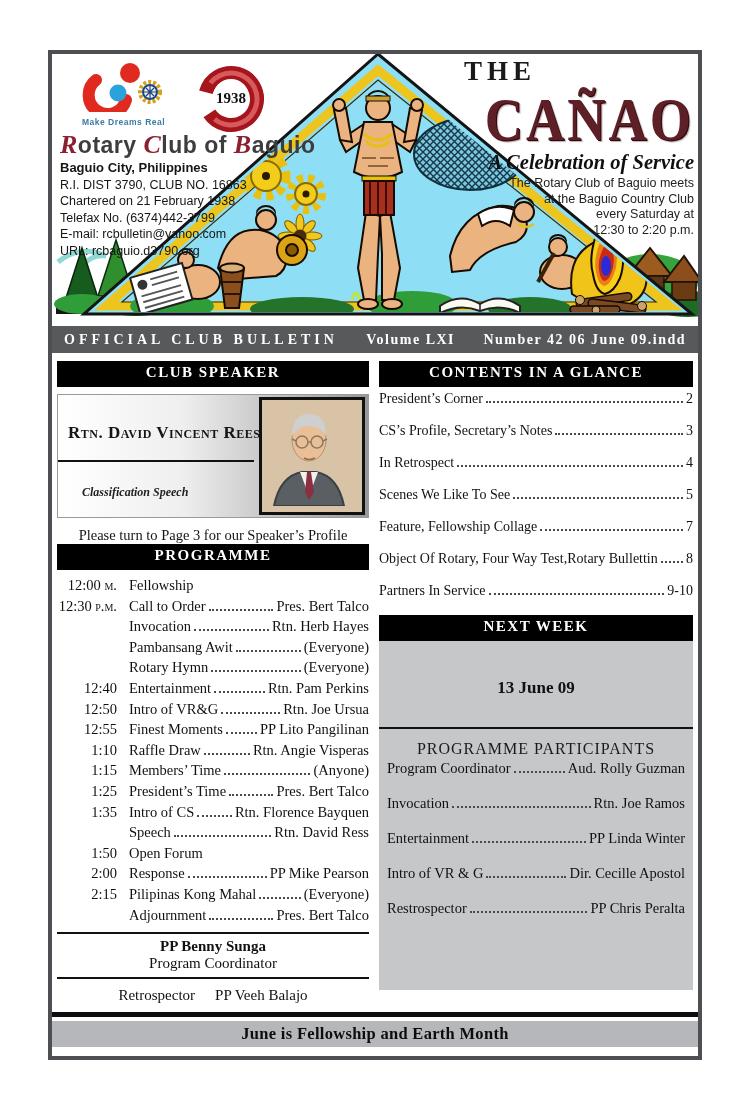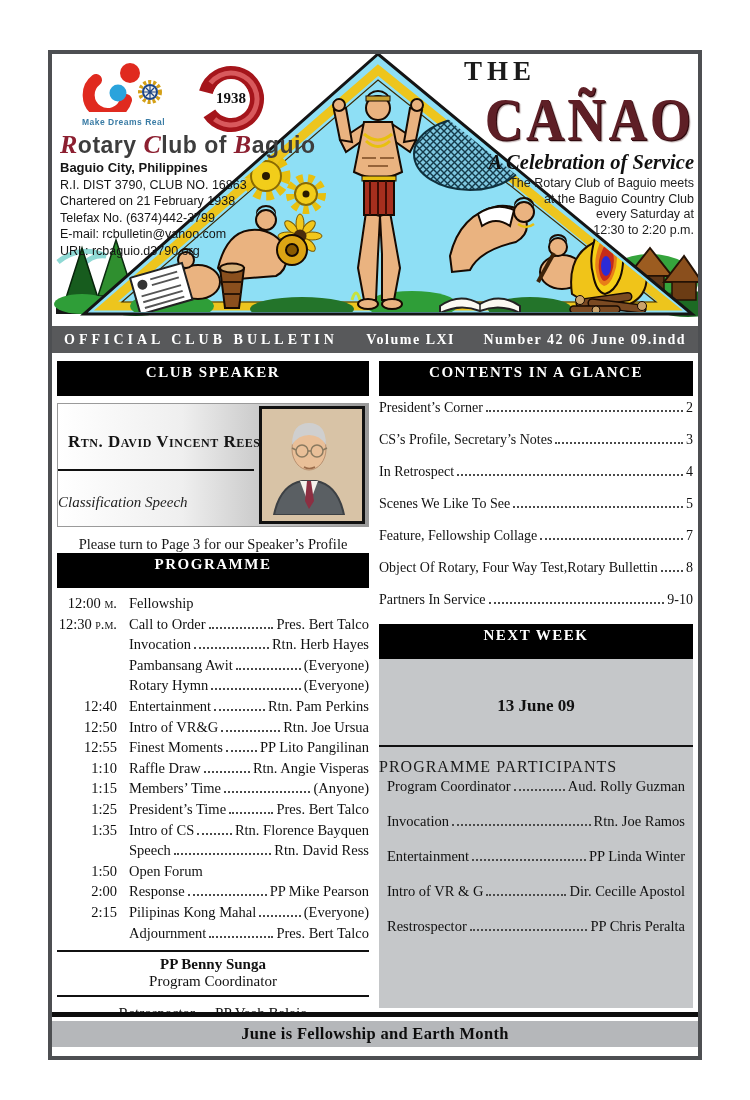--- a/index.html
+++ b/index.html
@@ -38,29 +38,29 @@
                 font-family:Liberation Serif, serif;font-weight:bold;font-size:14px;}
   .bb-title{letter-spacing:4px;}
   .bb-vol{letter-spacing:1.5px;}
   .bb-num{letter-spacing:1.5px;}
 
   
   .main{display:flex;justify-content:space-between;padding:8px 5px 0;height:659px;box-sizing:border-box;}
   .col-left{width:312px;overflow:hidden;}
   .col-right{width:314px;overflow:hidden;}
   .sec-header{background:#000;color:#fff;text-align:center;font-weight:bold;font-size:15px;
-              letter-spacing:1.5px;height:35px;line-height:23px;}
+              letter-spacing:1.5px;height:26px;line-height:23px;}
 
   
   .speaker-box{margin-top:7px;height:122px;position:relative;border:1px solid #9a9a9a;
                background:linear-gradient(90deg,#ffffff 0%,#efefef 40%,#989898 100%);}
   .speaker-name{position:absolute;left:10px;top:28px;font-variant:small-caps;font-weight:bold;
                 font-size:17px;letter-spacing:.5px;color:#151515;}
   .speaker-line{position:absolute;left:0;width:196px;top:65px;border-top:2px solid #111;}
-  .speaker-topic{position:absolute;left:0;top:90px;font-style:italic;font-size:15px;color:#222;}
+  .speaker-topic{position:absolute;left:24px;top:90px;font-style:italic;font-size:12px;color:#222;font-weight:bold;}
   .speaker-photo{position:absolute;right:3px;top:2px;width:100px;height:112px;border:3px solid #111;
                  background:#d8c3a6;overflow:hidden;}
   .speaker-note{text-align:center;font-size:14.5px;margin-top:9px;color:#151515;}
 
   
   .prog-header{}
   .prog-list{margin-top:7px;font-size:14.5px;}
   .prog-row{display:flex;align-items:baseline;height:20.6px;white-space:nowrap;}
   .prog-time{width:60px;text-align:right;padding-right:12px;font-variant:small-caps;flex:none;}
   .prog-leader{flex:1;border-bottom:2px dotted #4a4a4a;margin:0 3px 4px;}
@@ -74,21 +74,21 @@
   .toc-list{margin-top:4px;font-size:14px;}
   .toc-row{display:flex;align-items:baseline;height:32px;white-space:nowrap;}
   .leader{flex:1;border-bottom:2px dotted #4a4a4a;margin:0 3px 4px;min-width:8px;}
 
   
   .nw-box{background:#c5c7c9;height:349px;box-sizing:border-box;overflow:hidden;}
   .nw-date{text-align:center;font-weight:bold;font-size:17px;margin-top:37px;}
   .nw-topic{text-align:center;font-variant:small-caps;font-weight:600;font-size:23px;
             letter-spacing:1px;margin-top:19px;}
   .nw-rule{border:none;border-top:2px solid #111;margin:29px 0 0;}
-  .nw-part-header{text-align:left;font-size:16px;letter-spacing:1px;margin-top:11px;color:#1a1a1a;}
+  .nw-part-header{text-align:center;font-size:16px;letter-spacing:1px;margin-top:11px;color:#1a1a1a;}
   .nw-part-list{margin-top:2px;}
   .nw-part-row{display:flex;align-items:baseline;height:35px;padding:0 8px;font-size:14.5px;white-space:nowrap;}
 
   
   .footer-rule{height:5px;background:#0d0d0d;}
   .footer-bar{height:26px;background:#b5b7ba;margin-top:4px;display:flex;align-items:center;
               justify-content:center;font-weight:bold;font-size:16.5px;color:#0d0d0d;letter-spacing:.3px;}
 </style>
 </head>
 <body>

